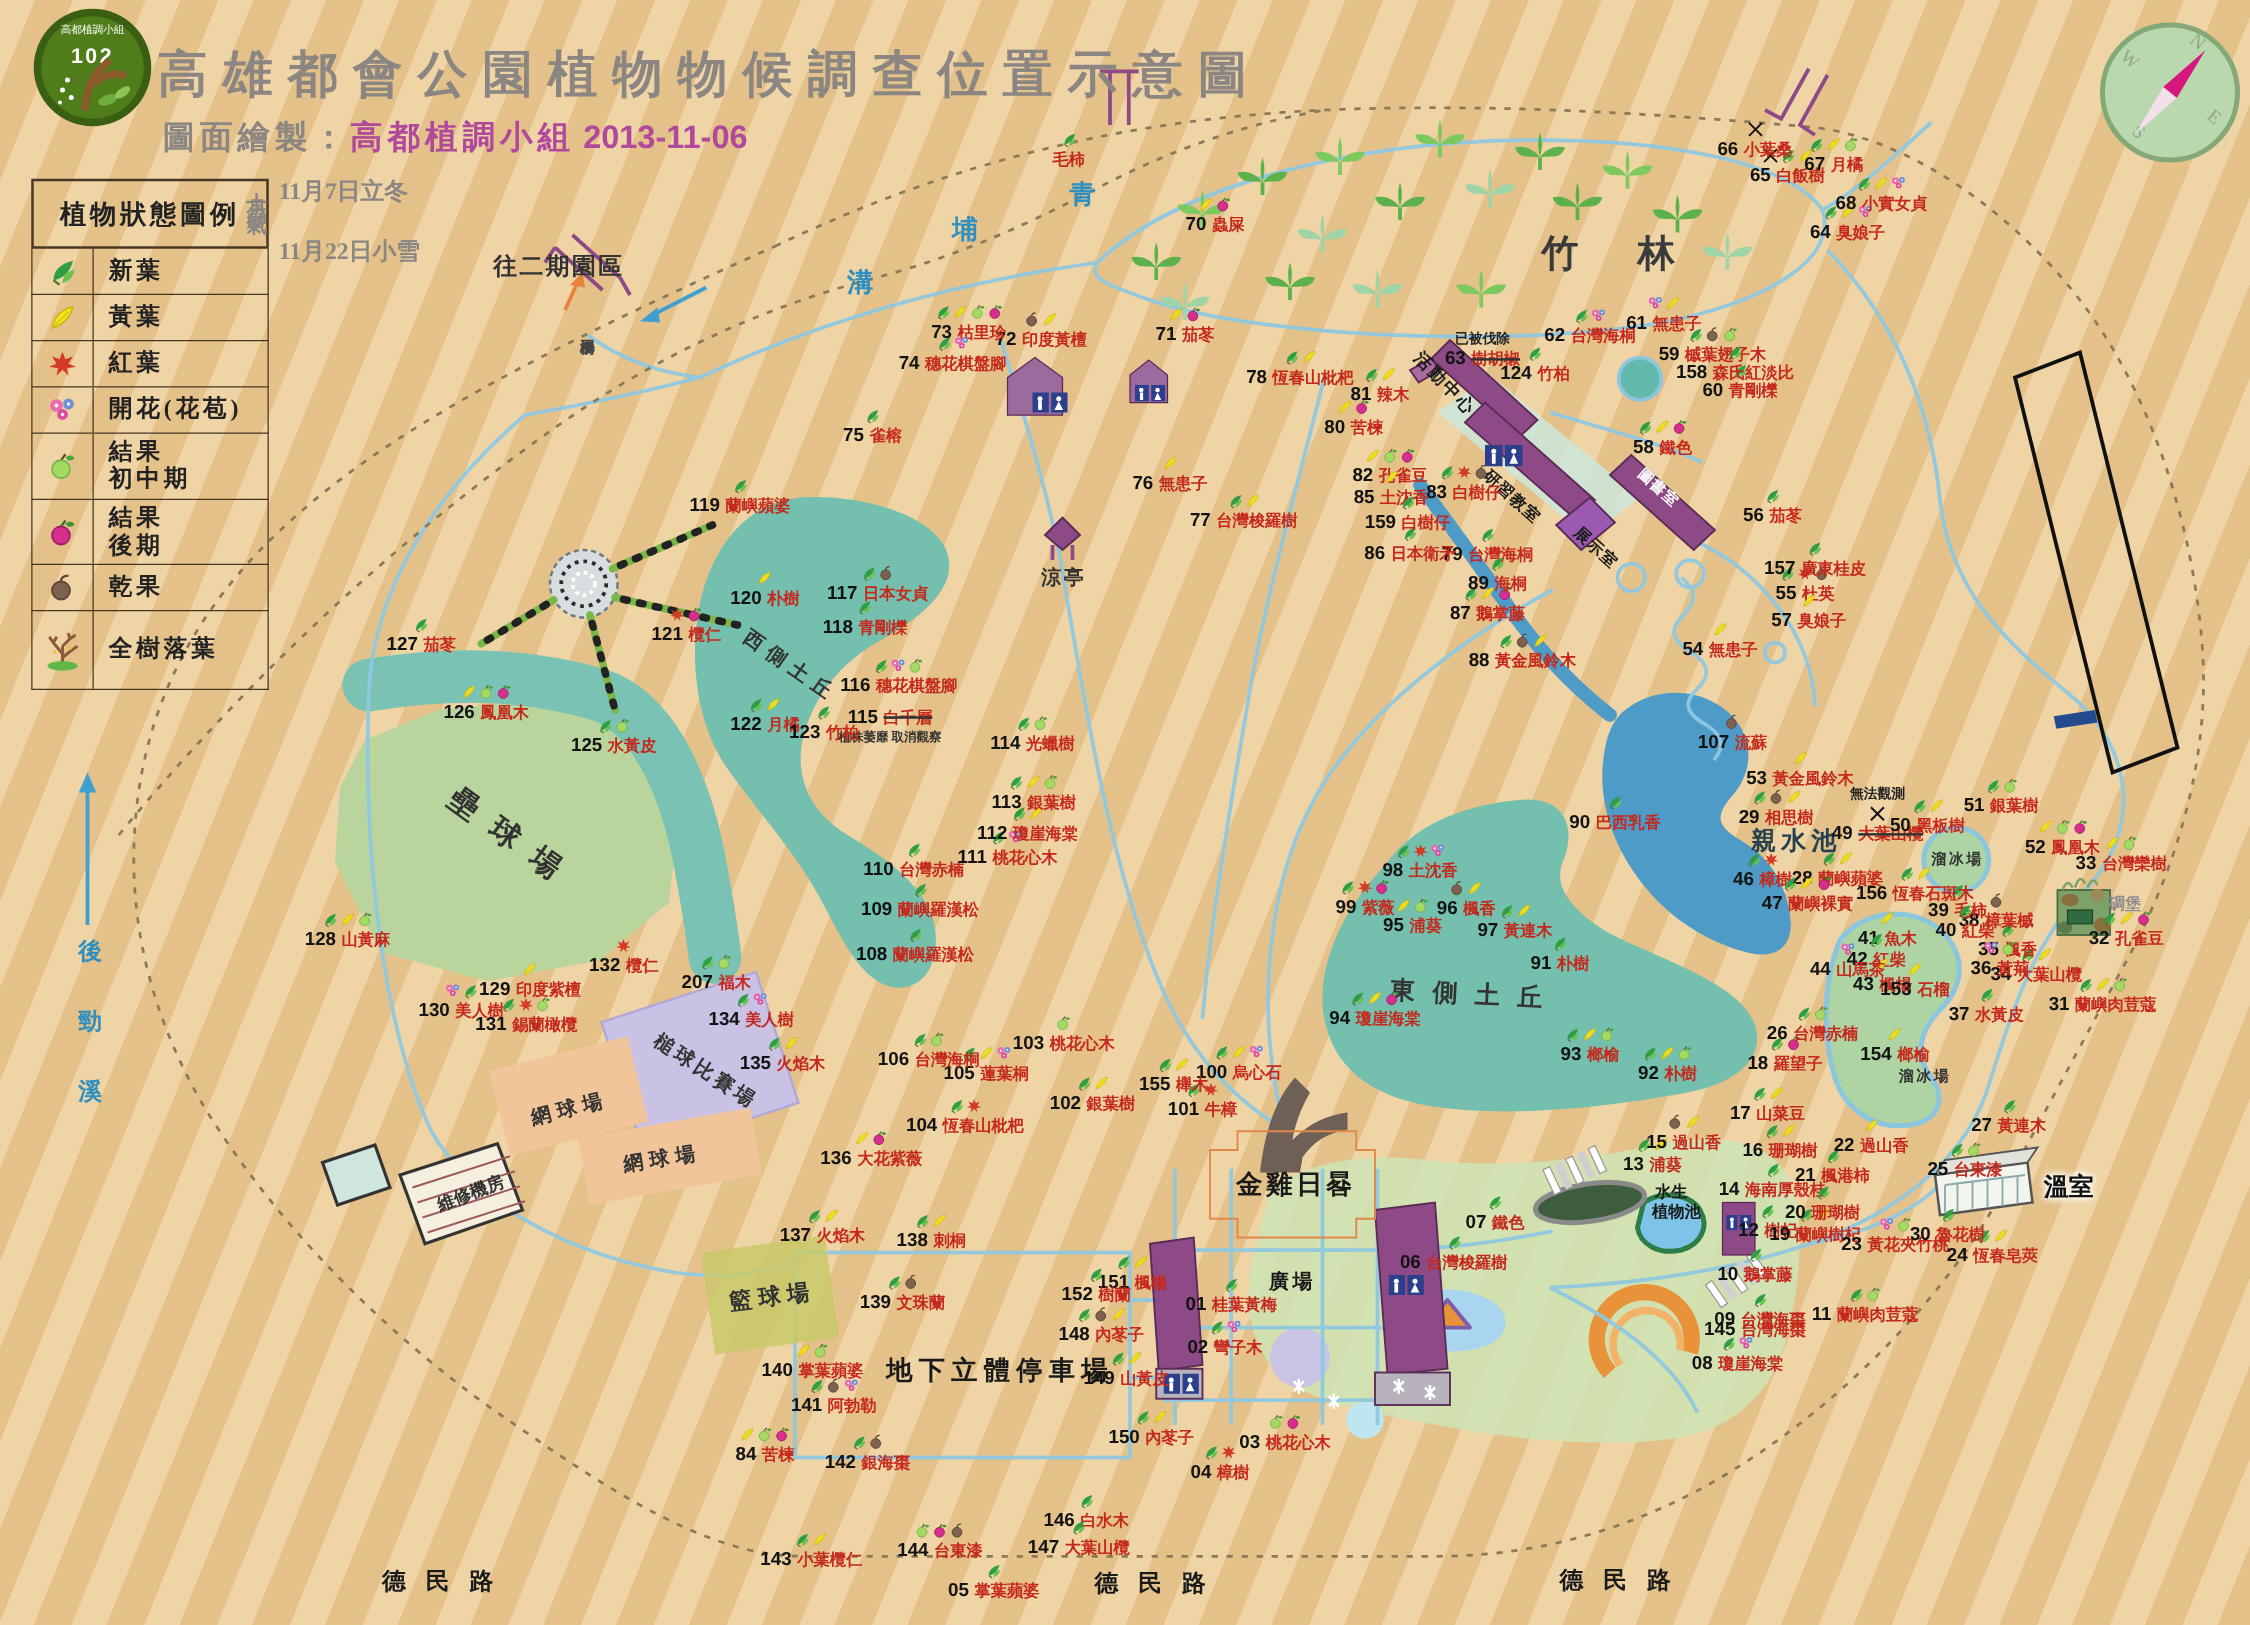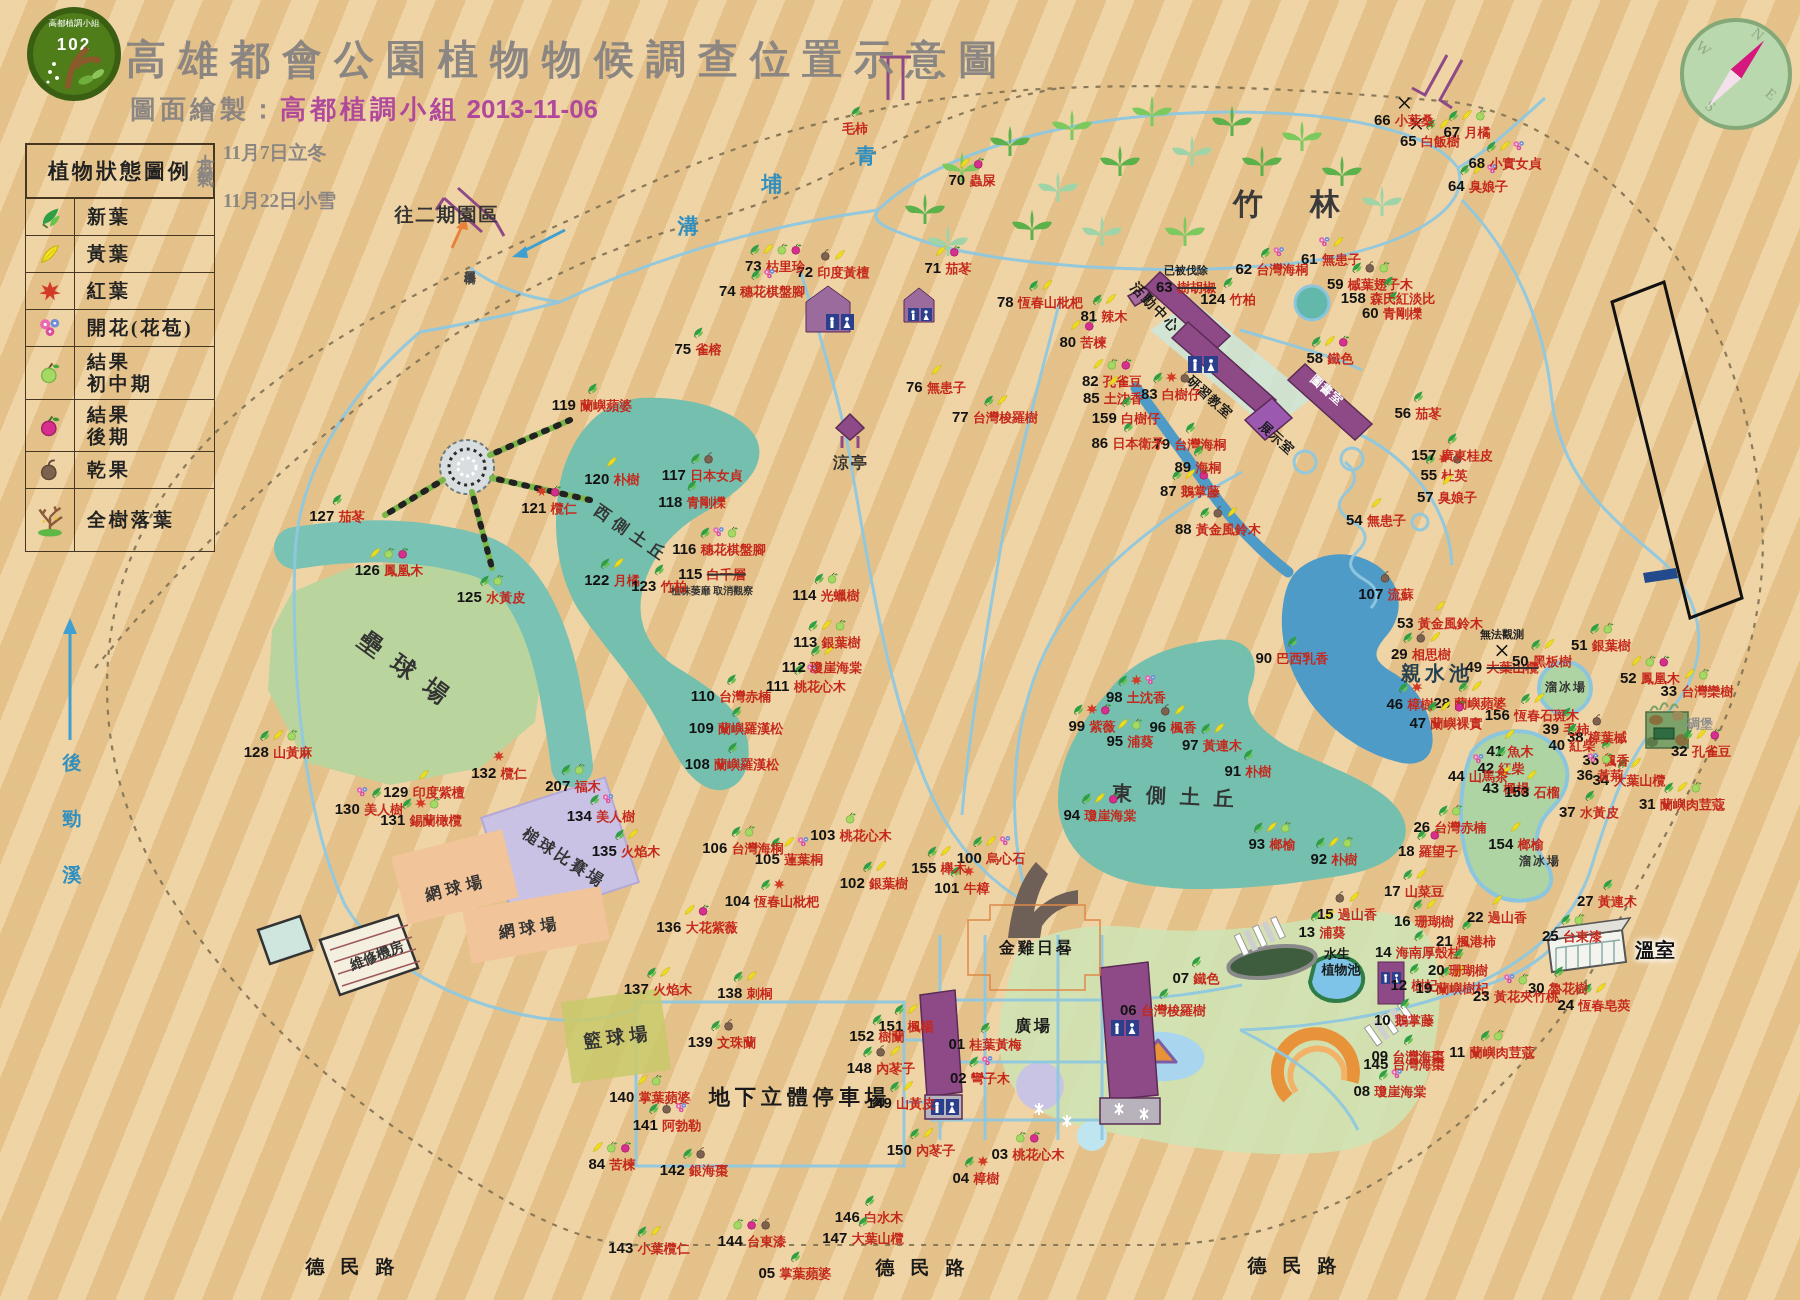--- a/index.html
+++ b/index.html
@@ -517,21 +517,21 @@
       <div class="alabel" style="left: 1325px; top: 204px; font-size: 30px; color: rgb(58, 58, 58); font-weight: bold;">林</div>
       <div class="alabel" style="left: 632px; top: 534px; font-size: 16px; color: rgb(51, 51, 51); letter-spacing: 6px; transform: translate(-50%, -50%) rotate(35deg);">西側土丘</div>
       <div class="alabel" style="left: 1180px; top: 796px; font-size: 20px; color: rgb(51, 51, 51); letter-spacing: 14px; transform: translate(-50%, -50%) rotate(3deg);">東側土丘</div>
       <div class="alabel" style="left: 410px; top: 672px; font-size: 24px; color: rgb(51, 51, 51); letter-spacing: 16px; transform: translate(-50%, -50%) rotate(36deg);">壘球場</div>
       <div class="alabel" style="left: 456px; top: 888px; font-size: 16px; color: rgb(51, 51, 51); letter-spacing: 5px; transform: translate(-50%, -50%) rotate(-14deg);">網球場</div>
       <div class="alabel" style="left: 530px; top: 928px; font-size: 16px; color: rgb(51, 51, 51); letter-spacing: 5px; transform: translate(-50%, -50%) rotate(-9deg);">網球場</div>
       <div class="alabel" style="left: 564px; top: 858px; font-size: 16px; color: rgb(51, 51, 51); letter-spacing: 3px; transform: translate(-50%, -50%) rotate(33deg);">槌球比賽場</div>
       <div class="alabel" style="left: 618px; top: 1037px; font-size: 18px; color: rgb(51, 51, 51); letter-spacing: 5px; transform: translate(-50%, -50%) rotate(-7deg);">籃球場</div>
       <div class="alabel" style="left: 377px; top: 956px; font-size: 14px; color: rgb(51, 51, 51); transform: translate(-50%, -50%) rotate(-21deg);">維修機房</div>
       <div class="alabel" style="left: 800px; top: 1097px; font-size: 21px; color: rgb(26, 26, 26); font-weight: bold; letter-spacing: 5px;">地下立體停車場</div>
-      <div class="alabel" style="left: 1037px; top: 948px; font-size: 16px; color: rgb(26, 26, 26); letter-spacing: 3px;">金雞日晷</div>
+      <div class="alabel" style="left: 1037px; top: 948px; font-size: 21px; color: rgb(26, 26, 26); letter-spacing: 3px;">金雞日晷</div>
       <div class="alabel" style="left: 1034px; top: 1026px; font-size: 16px; color: rgb(26, 26, 26); letter-spacing: 3px;">廣場</div>
       <div class="alabel" style="left: 851px; top: 463px; font-size: 16px; color: rgb(51, 51, 51); letter-spacing: 2px;">涼亭</div>
       <div class="alabel" style="left: 1155px; top: 308px; font-size: 14px; color: rgb(26, 26, 26); letter-spacing: 2px; transform: translate(-50%, -50%) rotate(46deg);">活動中心</div>
       <div class="alabel" style="left: 1210px; top: 397px; font-size: 13px; color: rgb(26, 26, 26); letter-spacing: 1px; transform: translate(-50%, -50%) rotate(42deg);">研習教室</div>
       <div class="alabel" style="left: 1277px; top: 438px; font-size: 13px; color: rgb(26, 26, 26); letter-spacing: 1px; transform: translate(-50%, -50%) rotate(42deg);">展示室</div>
       <div class="alabel" style="left: 1327px; top: 390px; font-size: 12px; color: rgb(255, 255, 255); letter-spacing: 1px; transform: translate(-50%, -50%) rotate(42deg);">圖書室</div>
       <div class="alabel" style="left: 1437px; top: 673px; font-size: 20px; color: rgb(37, 64, 79); letter-spacing: 4px;">親水池</div>
       <div class="alabel" style="left: 1337px; top: 953px; font-size: 13px; color: rgb(26, 26, 26);">水生</div>
       <div class="alabel" style="left: 1341px; top: 969px; font-size: 13px; color: rgb(26, 26, 26);">植物池</div>
       <div class="alabel" style="left: 1566px; top: 687px; font-size: 12px; color: rgb(51, 51, 51); letter-spacing: 2px;">溜冰場</div>

